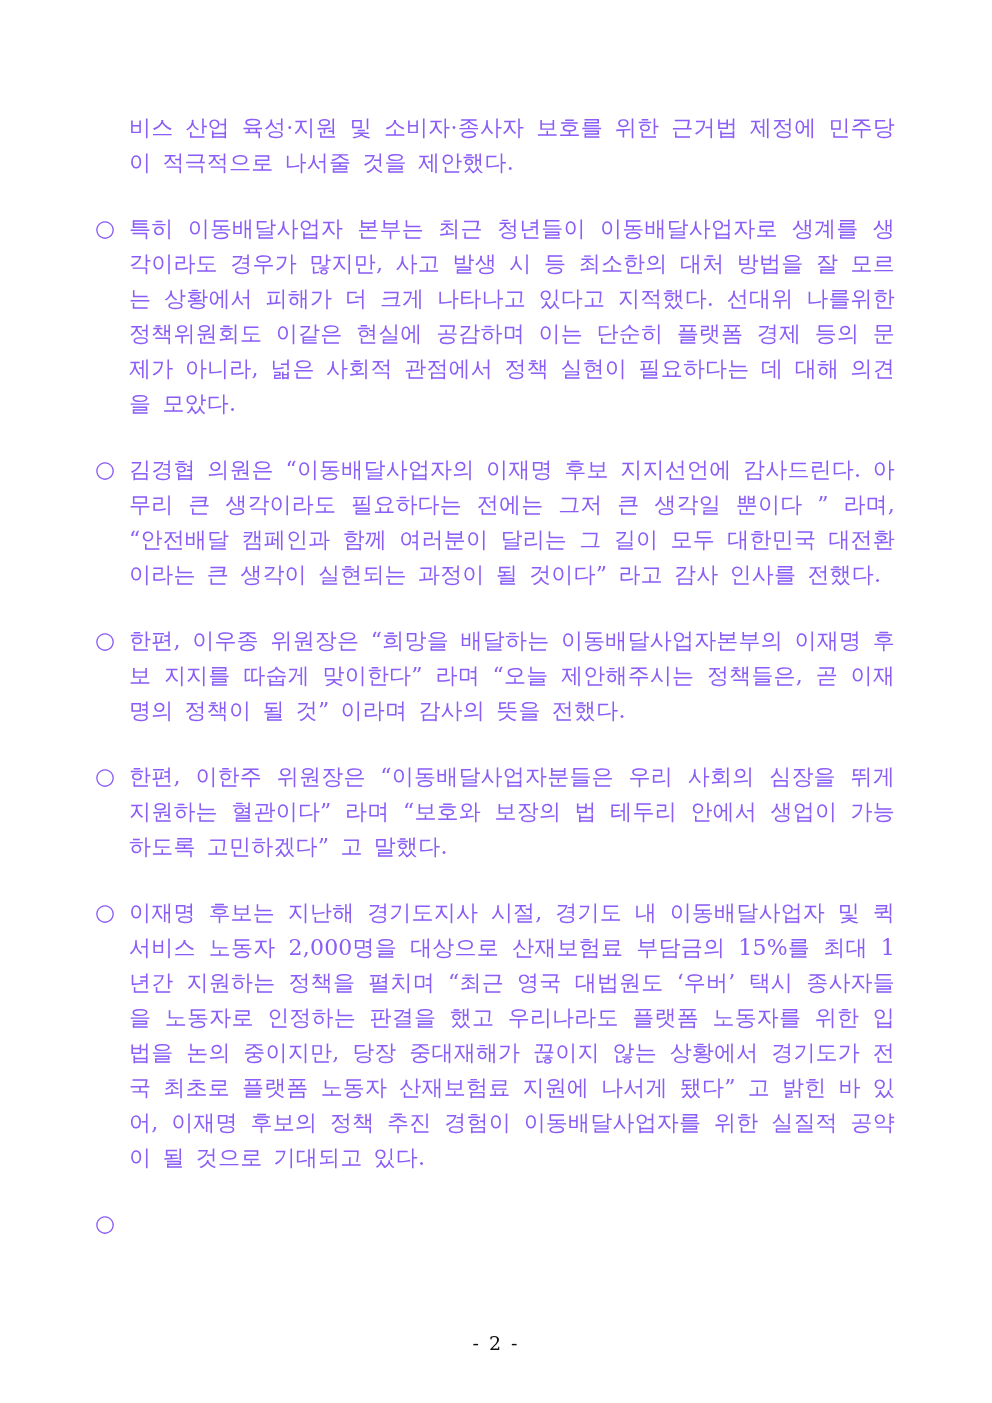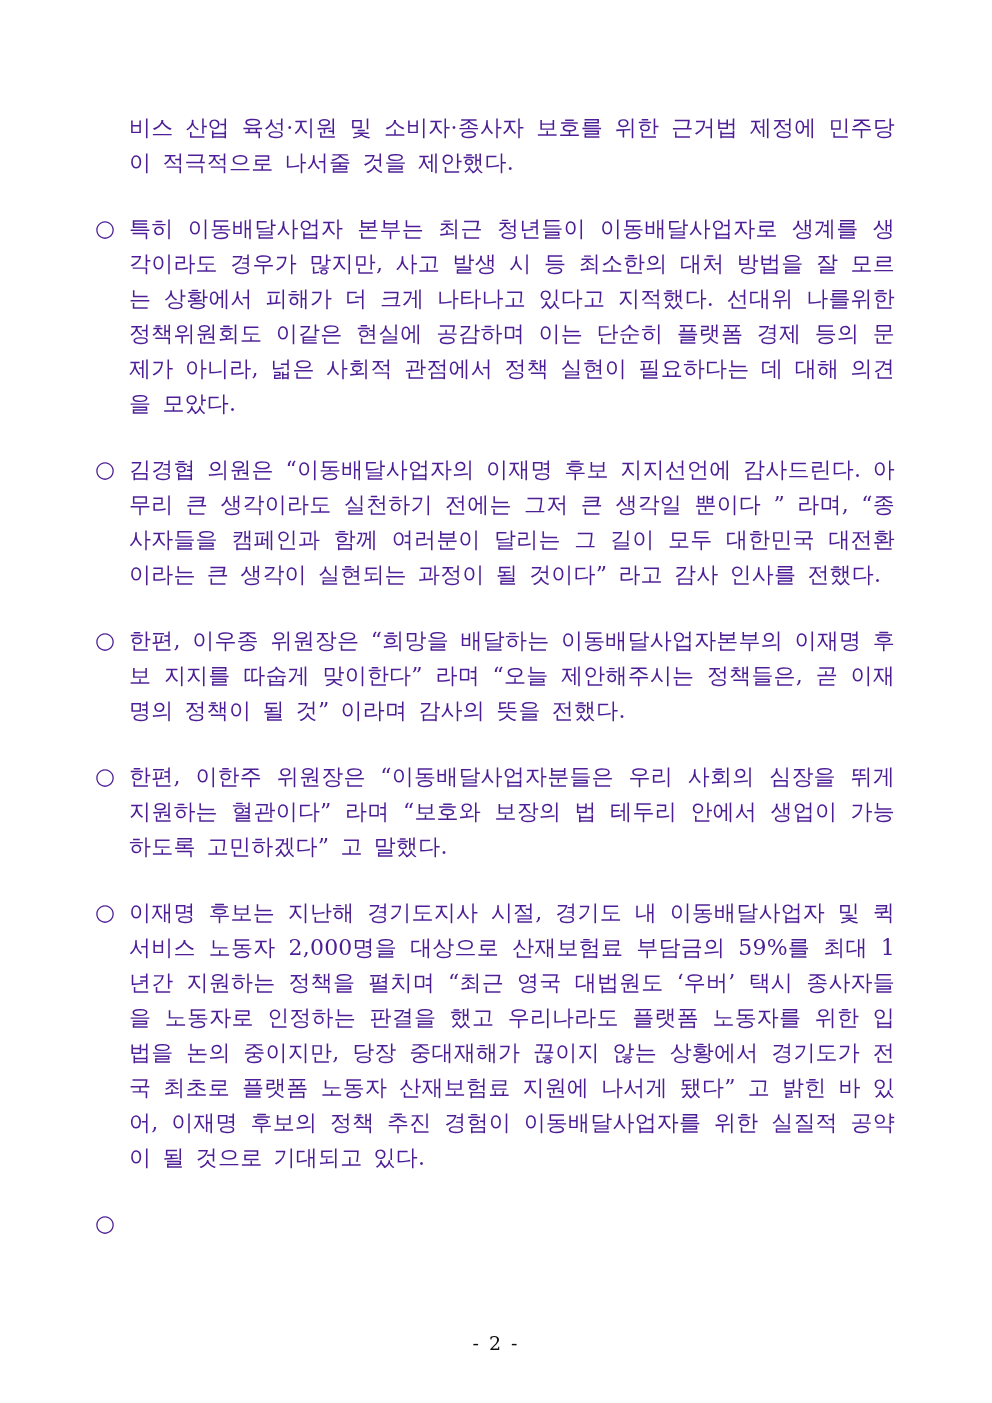--- a/index.html
+++ b/index.html
@@ -24,21 +24,21 @@
   }
   .para {
     position: relative;
     margin: 0 12px 31px 0;
     padding-left: 34px;
     font-size: 22px;
     line-height: 35px;
     text-align: justify;
     letter-spacing: 0.2px;
     word-spacing: 4px;
-    color: #4c1d95;
+    color: #8b5cf6;
   }
   .para:last-child {
     margin-bottom: 0;
   }
   .bullet {
     position: absolute;
     left: 0;
     top: 0;
     width: 28px;
     font-size: 23px;
@@ -71,36 +71,36 @@
     <span class="para-text">비스 산업 육성·지원 및 소비자·종사자 보호를 위한 근거법 제정에 민주당이 적극적으로 나서줄 것을 제안했다.</span>
   </p>
 
   <p class="para">
     <span class="bullet">○</span>
     <span class="para-text">특히 이동배달사업자 본부는 최근 청년들이 이동배달사업자로 생계를 생각이라도 경우가 많지만, 사고 발생 시 등 최소한의 대처 방법을 잘 모르는 상황에서 피해가 더 크게 나타나고 있다고 지적했다. 선대위 나를위한정책위원회도 이같은 현실에 공감하며 이는 단순히 플랫폼 경제 등의 문제가 아니라, 넓은 사회적 관점에서 정책 실현이 필요하다는 데 대해 의견을 모았다.</span>
   </p>
 
   <p class="para">
     <span class="bullet">○</span>
-    <span class="para-text">김경협 의원은 “이동배달사업자의 이재명 후보 지지선언에 감사드린다. 아무리 큰 생각이라도 실천하기 전에는 그저 큰 생각일 뿐이다 ” 라며, “종사자들을 캠페인과 함께 여러분이 달리는 그 길이 모두 대한민국 대전환이라는 큰 생각이 실현되는 과정이 될 것이다” 라고 감사 인사를 전했다.</span>
+    <span class="para-text">김경협 의원은 “이동배달사업자의 이재명 후보 지지선언에 감사드린다. 아무리 큰 생각이라도 필요하다는 전에는 그저 큰 생각일 뿐이다 ” 라며, “안전배달 캠페인과 함께 여러분이 달리는 그 길이 모두 대한민국 대전환이라는 큰 생각이 실현되는 과정이 될 것이다” 라고 감사 인사를 전했다.</span>
   </p>
 
   <p class="para">
     <span class="bullet">○</span>
     <span class="para-text">한편, 이우종 위원장은 “희망을 배달하는 이동배달사업자본부의 이재명 후보 지지를 따숩게 맞이한다” 라며 “오늘 제안해주시는 정책들은, 곧 이재명의 정책이 될 것” 이라며 감사의 뜻을 전했다.</span>
   </p>
 
   <p class="para">
     <span class="bullet">○</span>
     <span class="para-text">한편, 이한주 위원장은 “이동배달사업자분들은 우리 사회의 심장을 뛰게 지원하는 혈관이다” 라며 “보호와 보장의 법 테두리 안에서 생업이 가능하도록 고민하겠다” 고 말했다.</span>
   </p>
 
   <p class="para">
     <span class="bullet">○</span>
-    <span class="para-text">이재명 후보는 지난해 경기도지사 시절, 경기도 내 이동배달사업자 및 퀵서비스 노동자 2,000명을 대상으로 산재보험료 부담금의 59%를 최대 1년간 지원하는 정책을 펼치며 “최근 영국 대법원도 ‘우버’ 택시 종사자들을 노동자로 인정하는 판결을 했고 우리나라도 플랫폼 노동자를 위한 입법을 논의 중이지만, 당장 중대재해가 끊이지 않는 상황에서 경기도가 전국 최초로 플랫폼 노동자 산재보험료 지원에 나서게 됐다” 고 밝힌 바 있어, 이재명 후보의 정책 추진 경험이 이동배달사업자를 위한 실질적 공약이 될 것으로 기대되고 있다.</span>
+    <span class="para-text">이재명 후보는 지난해 경기도지사 시절, 경기도 내 이동배달사업자 및 퀵서비스 노동자 2,000명을 대상으로 산재보험료 부담금의 15%를 최대 1년간 지원하는 정책을 펼치며 “최근 영국 대법원도 ‘우버’ 택시 종사자들을 노동자로 인정하는 판결을 했고 우리나라도 플랫폼 노동자를 위한 입법을 논의 중이지만, 당장 중대재해가 끊이지 않는 상황에서 경기도가 전국 최초로 플랫폼 노동자 산재보험료 지원에 나서게 됐다” 고 밝힌 바 있어, 이재명 후보의 정책 추진 경험이 이동배달사업자를 위한 실질적 공약이 될 것으로 기대되고 있다.</span>
   </p>
 
   <p class="para">
     <span class="bullet">○</span>
   </p>
 </div>
 
   <div class="footer">- 2 -</div>
 
 </div>

